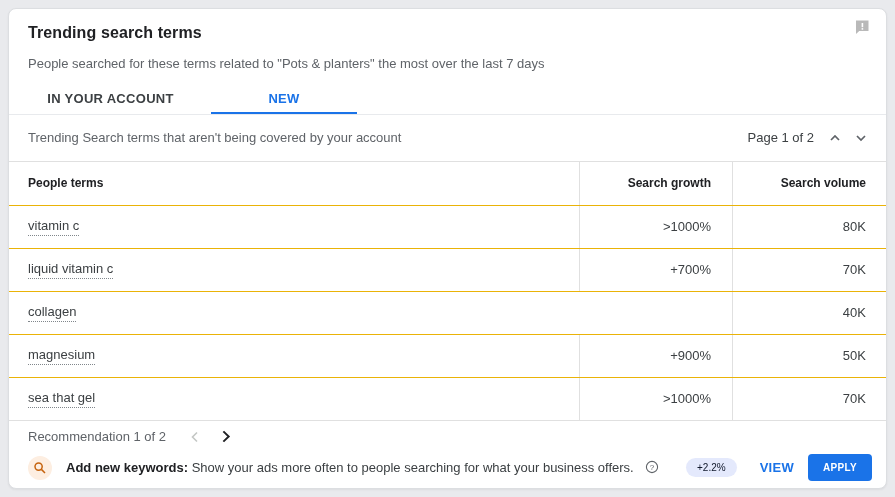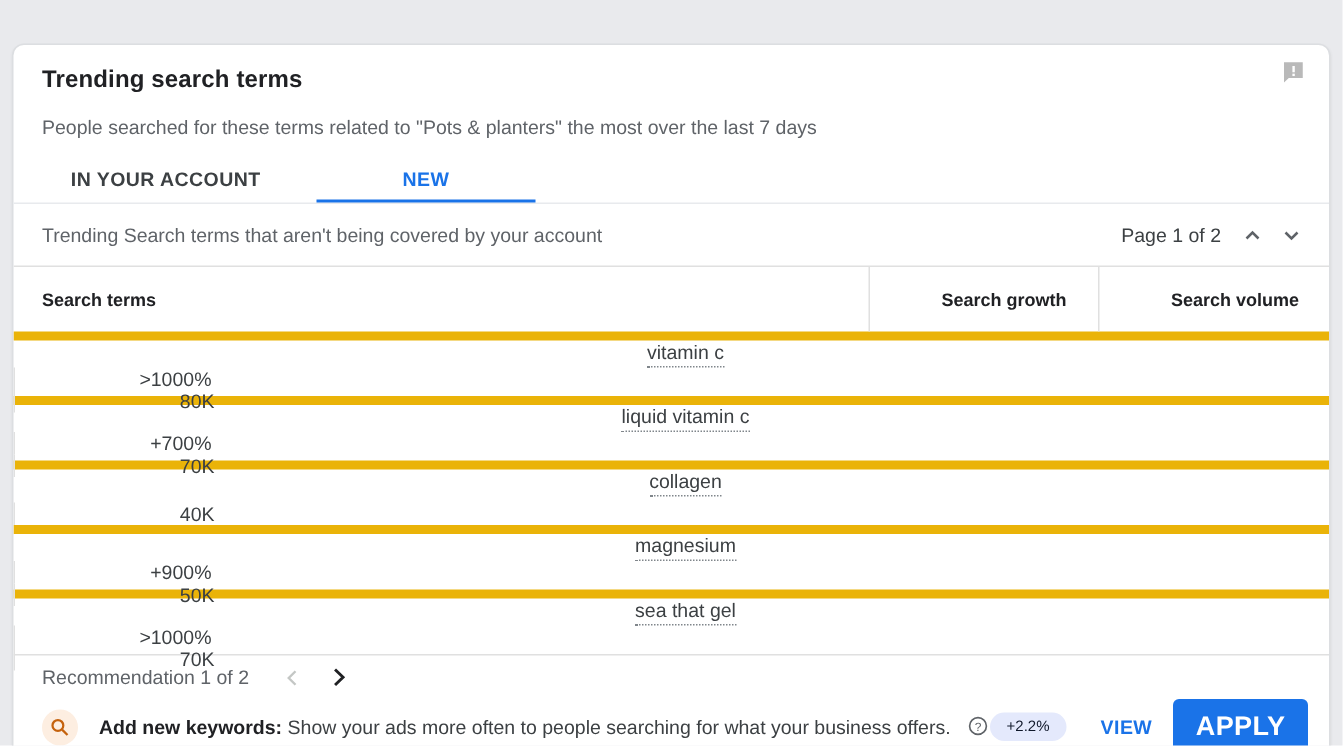--- a/index.html
+++ b/index.html
@@ -3,21 +3,21 @@
 <meta charset="utf-8">
 <style>
   * { margin:0; padding:0; box-sizing:border-box; }
   html,body { width:895px; height:497px; }
   body {
     font-family:"Liberation Sans","DejaVu Sans",sans-serif;
     background:#e9eaed;
     color:#202124;
     -webkit-font-smoothing:antialiased;
   }
-  .stage { position:relative; width:895px; height:386px;margin-top:21px; }
+  .stage { position:relative; width:895px; height:386px; }
   .card {
     position:absolute; left:8px; top:8px; width:879px; height:481px;
     background:#ffffff; border:1px solid #dcdee1; border-radius:8px;
     box-shadow:0 1px 2px rgba(60,64,67,.08);
     overflow:hidden;
     display:flex; flex-direction:column;
   }
 
   
   .hdr { position:relative; padding:15px 19px 0 19px; }
@@ -44,21 +44,21 @@
     gap:36px;
   }
   .subhdr-text { font-size:13px; color:#5f6368; }
   .pager { display:flex; align-items:center; gap:4px;justify-content:center; }
   .pager-label { font-size:13px; color:#3c4043; margin-right:6px; }
   .pager-btn { width:22px; height:22px; display:flex; align-items:center; justify-content:center; cursor:pointer; }
 
   
   .tbl { border-top:1px solid #e0e0e0; border-bottom:1px solid #e0e0e0; }
   .trow { display:flex; height:43px; align-items:center; }
-  .trow + .trow { border-top:6px solid #eab308;flex-direction:column; }
+  .trow + .trow { border-top:1px solid #eab308; }
   .c1 { flex:1 1 auto; padding-left:19px; }
   .c2 { width:153px; border-left:1px solid #e0e0e0; text-align:right; padding-right:21px; align-self:stretch; display:flex; align-items:center; justify-content:flex-end; }
   .c3 { width:154px; border-left:1px solid #e0e0e0; text-align:right; padding-right:20px; align-self:stretch; display:flex; align-items:center; justify-content:flex-end; }
   .thead .cell-txt { font-size:12px; font-weight:700; color:#202124; }
   .tbody-txt { font-size:13px; color:#3c4043; }
   .term { display:inline-block; border-bottom:1px dotted #80868b; padding-bottom:2px; cursor:default; }
 
   
   .recnav { height:33px; display:flex; align-items:center; padding-left:19px; gap:8px; }
   .recnav-label { font-size:13px; color:#5f6368; margin-right:10px; }
@@ -79,21 +79,21 @@
   .spacer { flex:1; }
   .badge {
     background:#e4e9fc; color:#0f172a; font-size:10px; font-weight:500;
     border-radius:13px; padding:4px 11px; margin-right:13px;
   }
   .view-btn {
     color:#1a73e8; font-size:13px; font-weight:700; letter-spacing:.3px;
     padding:7px 10px; cursor:pointer; border-radius:4px;
   }
   .apply-btn {
-    background:#1a73e8; color:#fff; font-size:18px; font-weight:700; letter-spacing:.3px;
+    background:#1a73e8; color:#fff; font-size:10px; font-weight:700; letter-spacing:.3px;
     border:none; border-radius:4px; padding:8px 15px; margin-left:4px; cursor:pointer;
   }
 </style>
 </head>
 <body>
 
 <div class="stage">
   <div class="card">
 
     <div class="hdr">
@@ -125,21 +125,21 @@
         <span class="pager-btn">
           <svg width="14" height="14" viewBox="0 0 14 14">
               <polyline points="3,5 7,9 11,5" fill="none" stroke="#5f6368" stroke-width="1.7"></polyline>
             </svg>
         </span>
       </div>
     </div>
 
     <div class="tbl">
       <div class="trow thead">
-        <div class="c1 cell-txt">Search terms</div>
+        <div class="c1 cell-txt">People terms</div>
         <div class="c2 cell-txt">Search growth</div>
         <div class="c3 cell-txt">Search volume</div>
       </div>
       <div class="trow">
         <div class="c1 tbody-txt"><span class="term">vitamin c</span></div>
         <div class="c2 tbody-txt">&gt;1000%</div>
         <div class="c3 tbody-txt">80K</div>
       </div>
       <div class="trow">
         <div class="c1 tbody-txt"><span class="term">liquid vitamin c</span></div>

